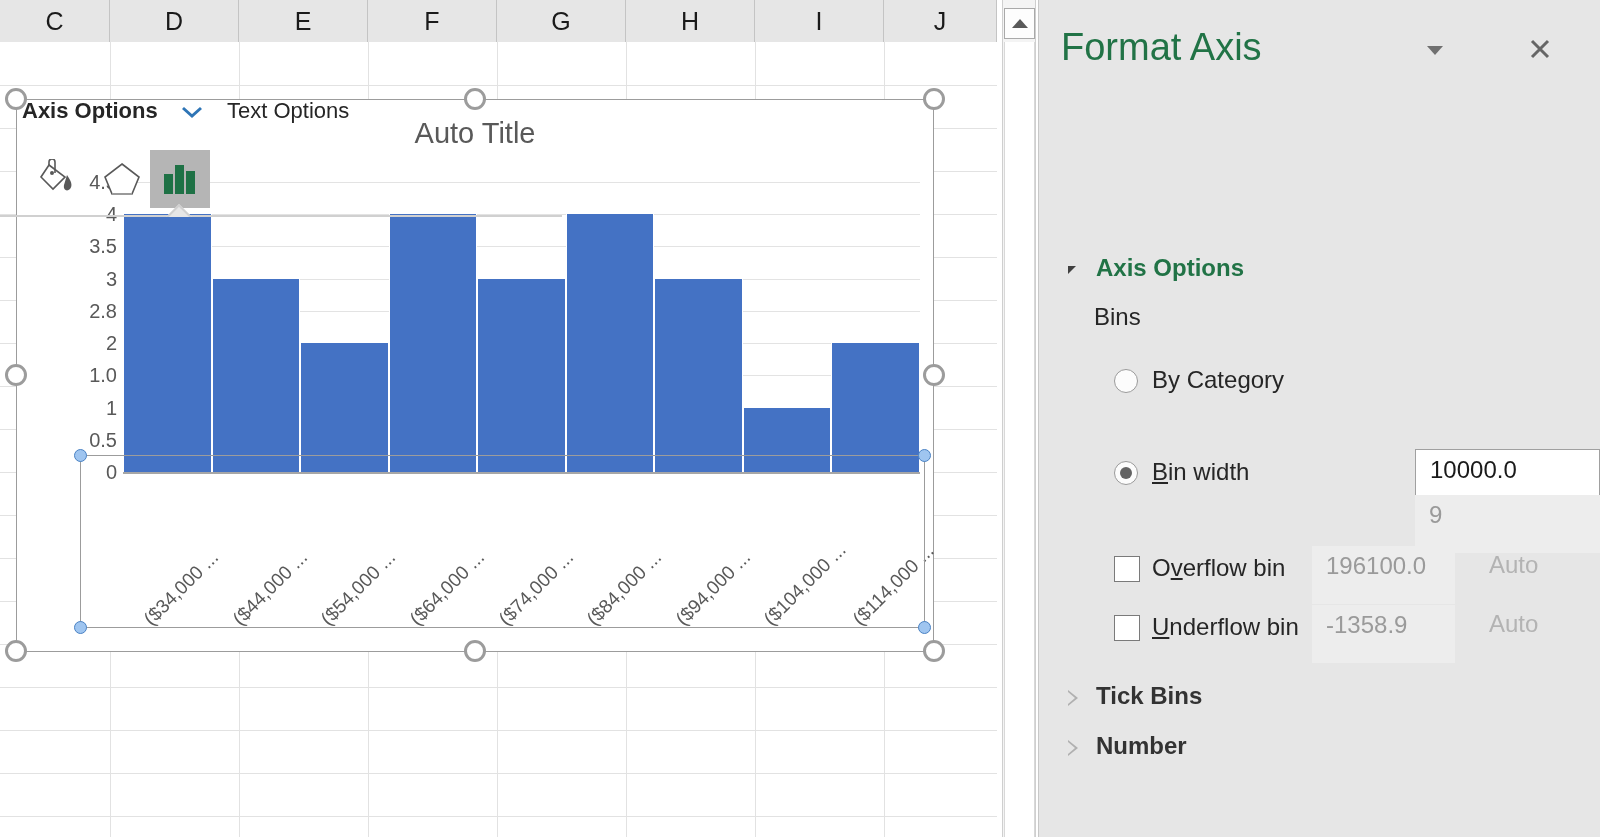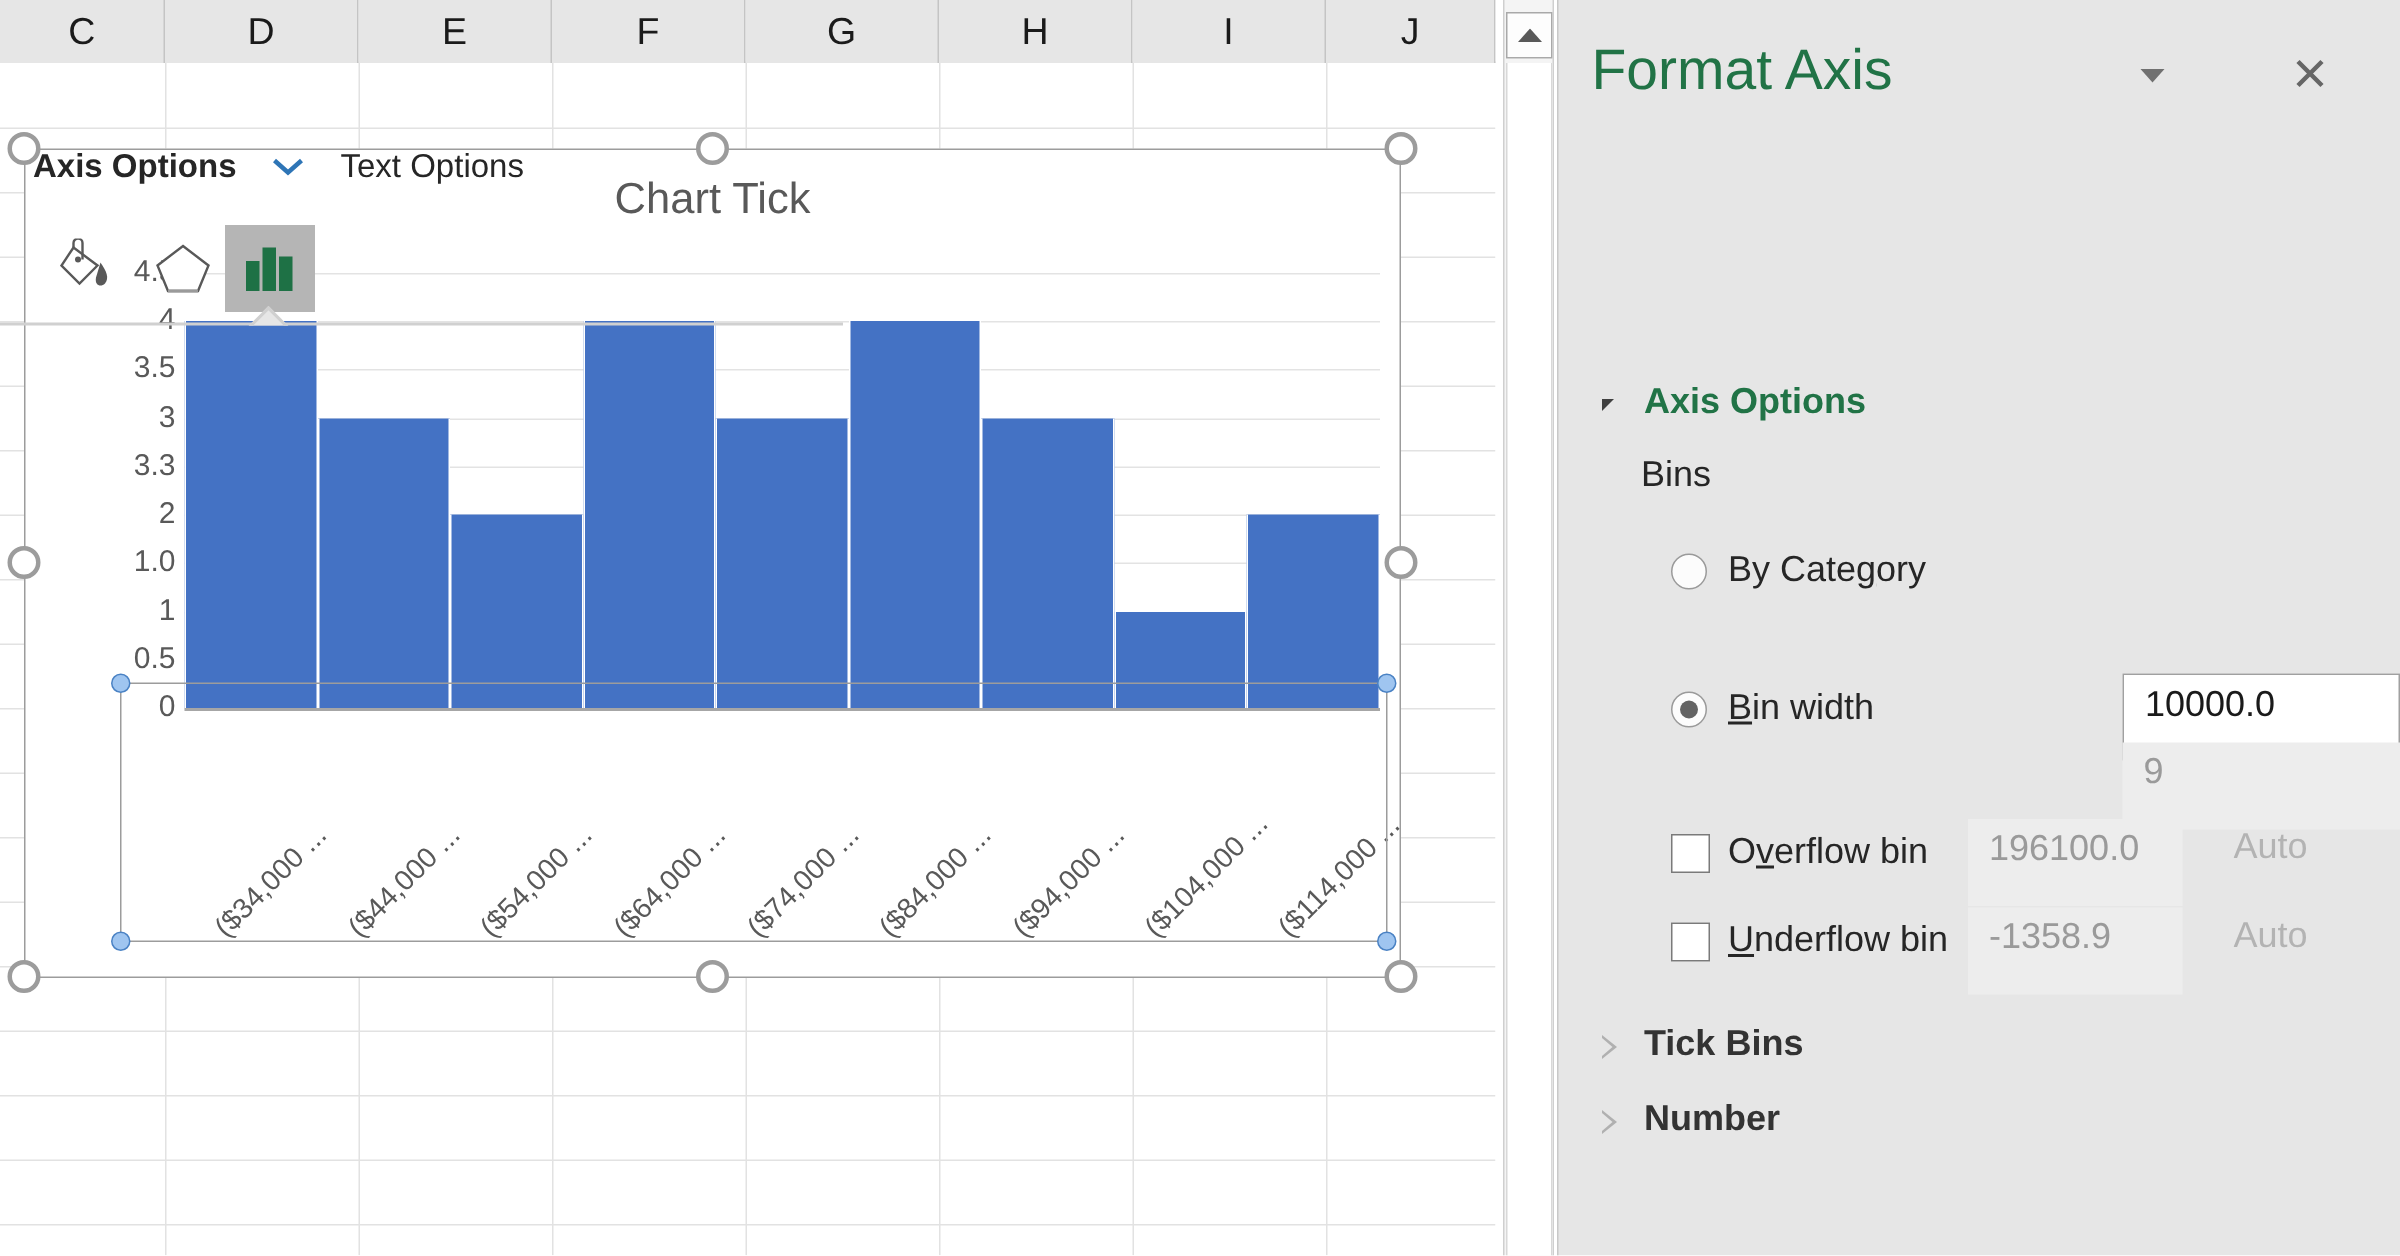--- a/index.html
+++ b/index.html
@@ -251,29 +251,29 @@
         <div class="hline" style="top: 602px;"></div>
         <div class="hline" style="top: 645px;"></div>
         <div class="hline" style="top: 688px;"></div>
         <div class="hline" style="top: 731px;"></div>
         <div class="hline" style="top: 774px;"></div>
       </div>
 
     <div id="chart-object">
       <div id="chart-inner">
 
-        <div id="chart-title">Chart Tick</div>
+        <div id="chart-title">Auto Title</div>
 
         <div id="yticks">
             <div class="ytick" style="top: 290px;">0</div>
             <div class="ytick" style="top: 257.778px;">0.5</div>
             <div class="ytick" style="top: 225.556px;">1</div>
             <div class="ytick" style="top: 193.333px;">1.0</div>
             <div class="ytick" style="top: 161.111px;">2</div>
-            <div class="ytick" style="top: 128.889px;">3.3</div>
+            <div class="ytick" style="top: 128.889px;">2.8</div>
             <div class="ytick" style="top: 96.6667px;">3</div>
             <div class="ytick" style="top: 64.4444px;">3.5</div>
             <div class="ytick" style="top: 32.2222px;">4</div>
             <div class="ytick" style="top: 0px;">4.5</div>
           </div>
 
         <div id="plot">
             <div class="gridline" style="top: 290px;"></div>
             <div class="gridline" style="top: 257.778px;"></div>
             <div class="gridline" style="top: 225.556px;"></div>

